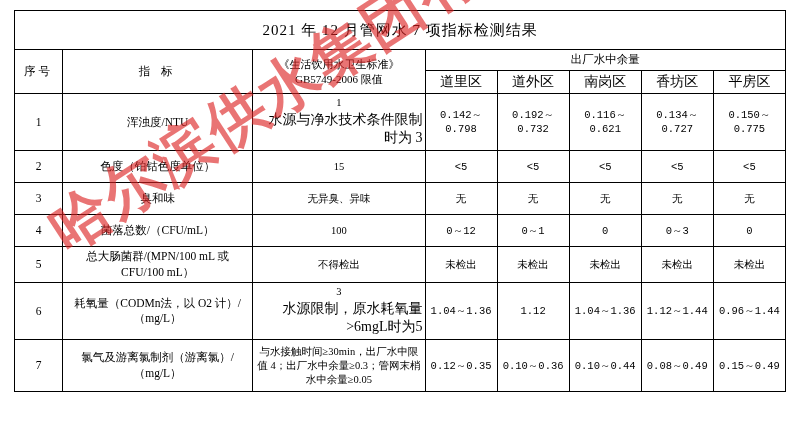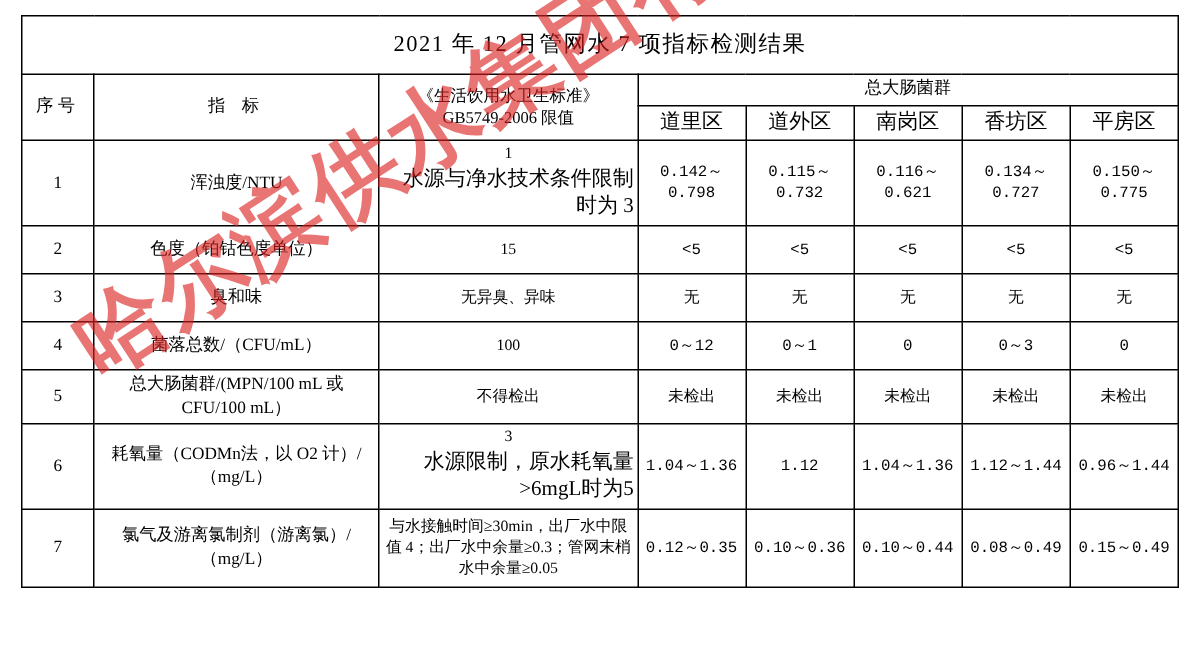--- a/index.html
+++ b/index.html
@@ -129,39 +129,39 @@
       <tr>
         <td class="title-cell" colspan="8">2021 年 12 月管网水 7 项指标检测结果</td>
       </tr>
       <tr>
         <td class="hdr-seq" rowspan="2">序号</td>
         <td class="hdr-index" rowspan="2">指  标</td>
         <td class="hdr-std" rowspan="2">
           <span>《生活饮用水卫生标准》</span><br>
           <span>GB5749-2006 限值</span>
         </td>
-        <td class="hdr-range" colspan="5">总大肠菌群</td>
+        <td class="hdr-range" colspan="5">出厂水中余量</td>
       </tr>
       <tr>
         <td class="hdr-area">道里区</td>
         <td class="hdr-area">道外区</td>
         <td class="hdr-area">南岗区</td>
         <td class="hdr-area">香坊区</td>
         <td class="hdr-area">平房区</td>
       </tr>
 
       <tr style="height:34px">
         <td class="seq">1</td>
         <td class="item">浑浊度/NTU</td>
         <td class="std">
           <span>1</span>
           <span class="small-note">水源与净水技术条件限制时为 3</span>
         </td>
         <td class="val">0.142～0.798</td>
-        <td class="val">0.115～0.732</td>
+        <td class="val">0.192～0.732</td>
         <td class="val">0.116～0.621</td>
         <td class="val">0.134～0.727</td>
         <td class="val">0.150～0.775</td>
       </tr>
 
       <tr style="height:32px">
         <td class="seq">2</td>
         <td class="item">色度（铂钴色度单位）</td>
         <td class="std">15</td>
         <td class="val">&lt;5</td>

